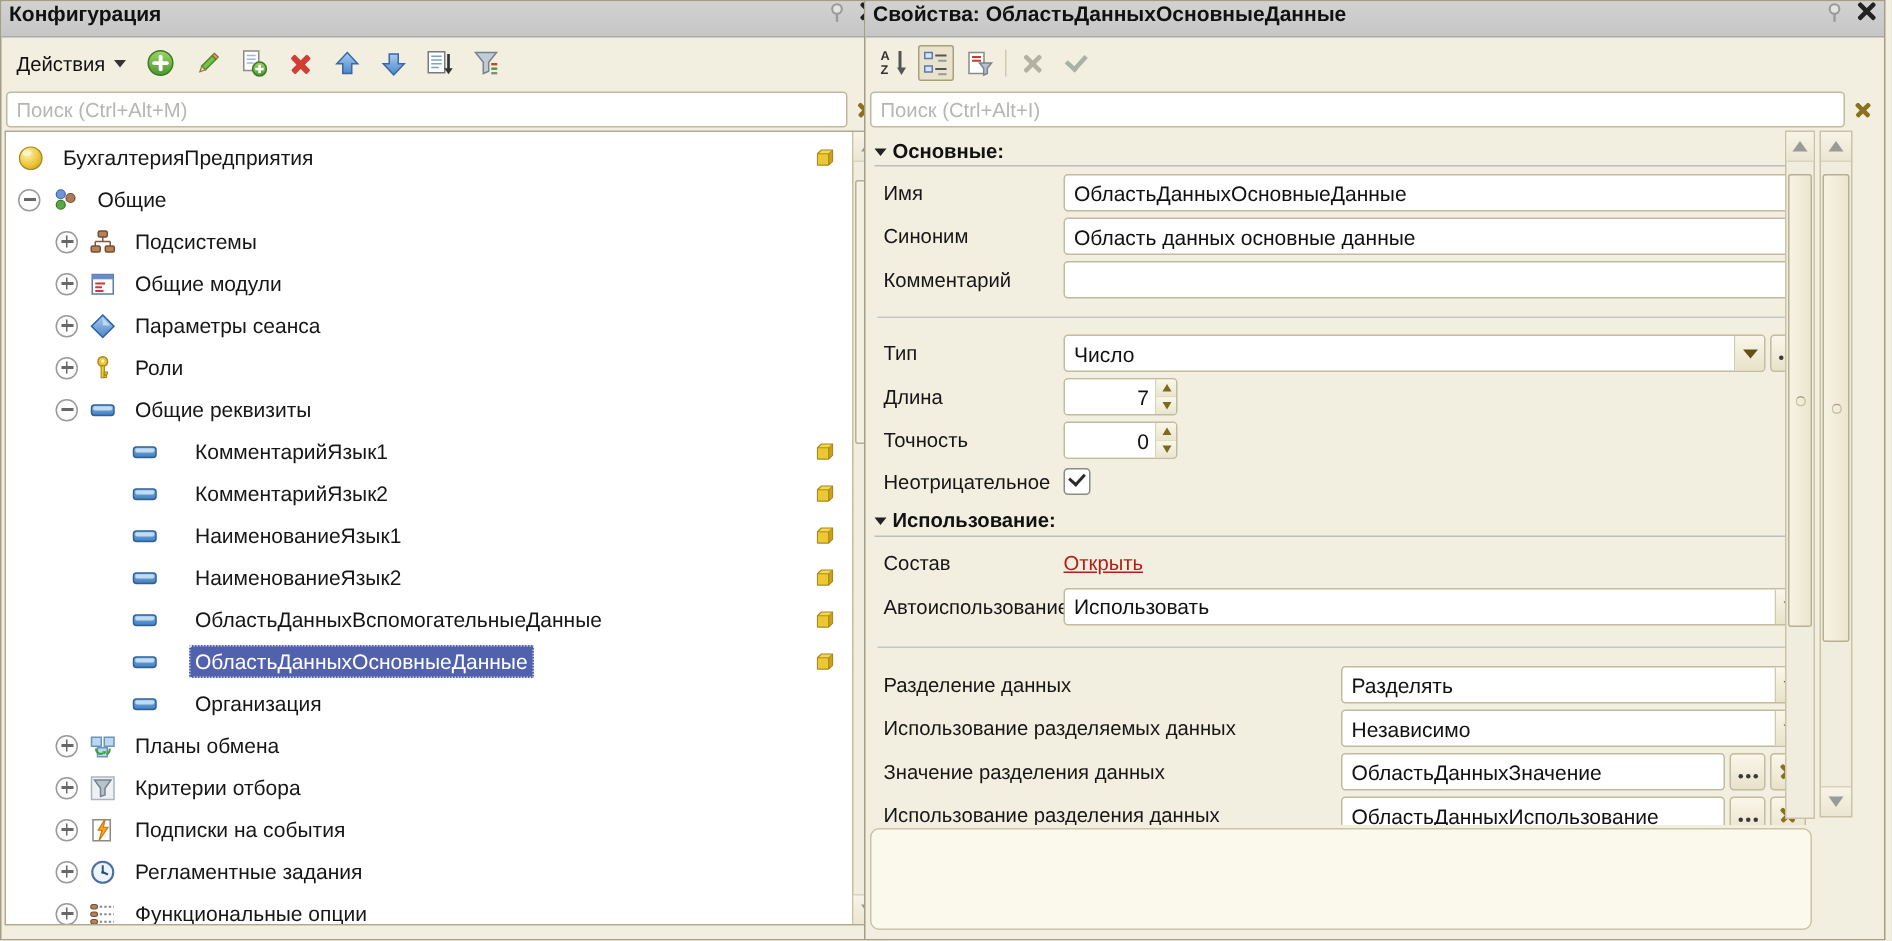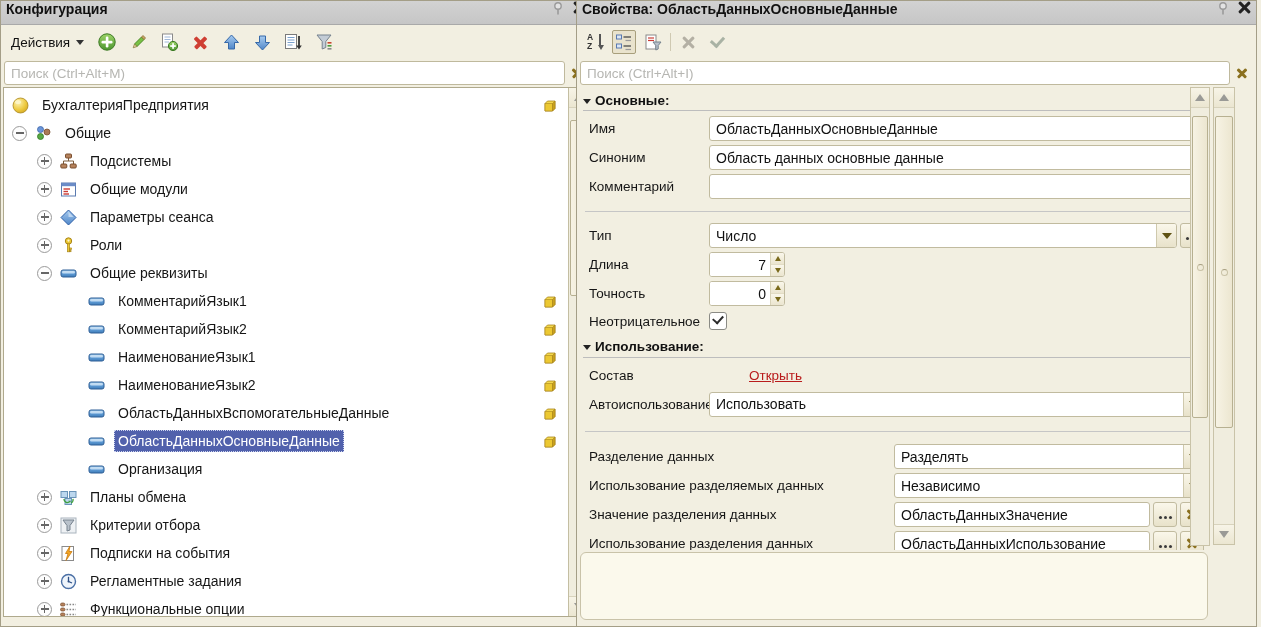--- a/index.html
+++ b/index.html
@@ -31,21 +31,21 @@
 
   
   .searchrow{height:28px;display:flex;align-items:center;padding:0 3px;gap:6px;}
   .searchbox{flex:1;height:20px;border:1px solid #bfb99d;border-radius:3px;background:#fff;padding:1px 6px;font-family:"Liberation Sans",sans-serif;font-size:13.5px;color:#333;outline:none;}
   .searchbox::placeholder{color:#b6b6b2;}
 
   
   .treewrap{position:absolute;left:2px;right:2px;top:86px;bottom:9px;background:#fff;border:1px solid #afa98d;display:flex;}
   .tree{flex:1;overflow:hidden;padding-top:3px;position:relative;}
   .trow{height:28px;display:flex;align-items:center;position:relative;}
-  .trow.l0{padding-left:8px;align-items:center;} .trow.l1{padding-left:33px;} .trow.l2{padding-left:84px;}
+  .trow.l0{padding-left:8px;align-items:center;} .trow.l1{padding-left:33px;} .trow.l2{padding-left:84px;gap:12px;}
   .expander{position:relative;width:13px;height:13px;border:1px solid #9a9a9a;border-radius:50%;background:#fdfdfd;margin-right:8px;flex:none;}
   .expander::before{content:"";position:absolute;left:2.5px;top:5.5px;width:8px;height:1.6px;background:#666;}
   .expander.plus::after{content:"";position:absolute;left:5.7px;top:2.5px;width:1.6px;height:8px;background:#666;}
   .ticon{width:17px;height:17px;margin-right:9px;flex:none;}
   .tlabel{font-size:14px;color:#161616;white-space:nowrap;padding:2px 3px;border:1px solid transparent;}
   .trow.selected .tlabel{background:#5161ac;color:#fff;border:1px dotted #cdd4ef;}
   .marker{position:absolute;right:12px;top:8px;width:12px;height:13px;}
 
   
   .vscroll{width:19px;background:#f0edde;border-left:1px solid #c4be a2;display:flex;flex-direction:column;flex:none;}
@@ -569,21 +569,21 @@
         <span class="checkbox">
             <span class="chk"></span>
           </span>
       </div>
 
       <div class="sec" style="height:21px;margin-top:2px;">
         <span class="sec-tri"></span>
         <span class="sec-text">Использование:</span>
       </div>
 
-      <div class="prow" style="height:28px;gap:40px;">
+      <div class="prow" style="height:28px;">
         <span class="plabel">Состав</span>
         <span class="plink">Открыть</span>
       </div>
 
       <div class="prow" style="height:30px;">
         <span class="plabel">Автоиспользование</span>
         <span class="combo">
           <span>Использовать</span>
           <span class="combo-btn">
               <span class="ctri"></span>

